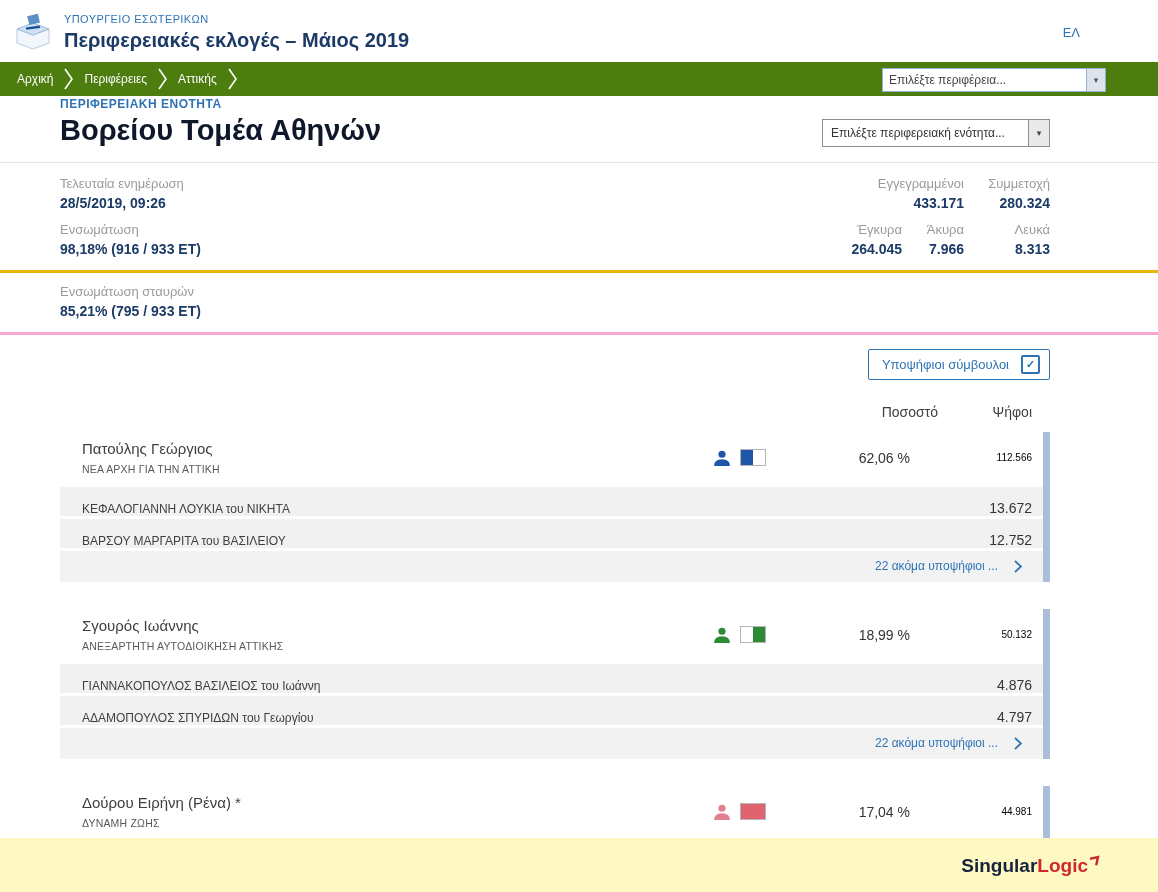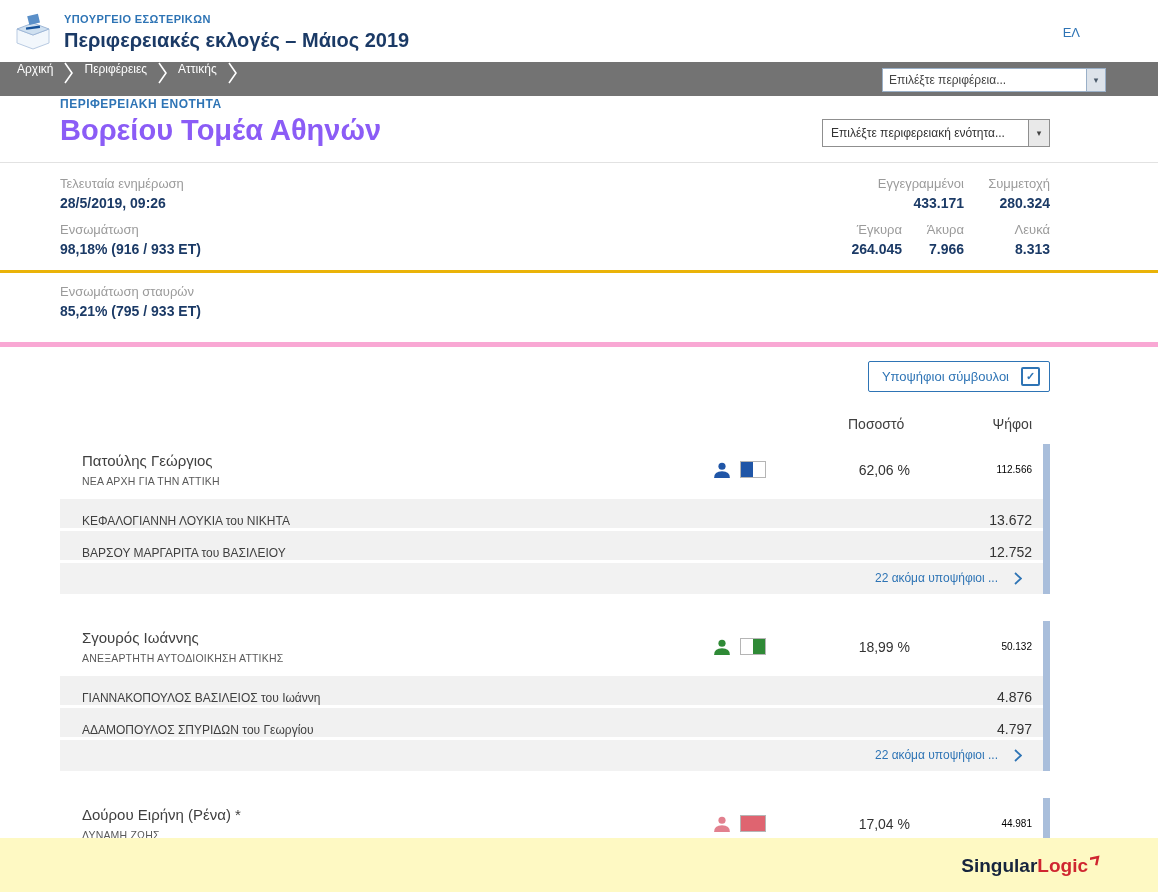--- a/index.html
+++ b/index.html
@@ -5,57 +5,57 @@
   html,body{margin:0;padding:0;}
   body{
     width:1158px;height:892px;position:relative;overflow:hidden;
     background:#fff;font-family:"Liberation Sans",sans-serif;
     -webkit-font-smoothing:antialiased;
   }
   
   .app-header{display:flex;align-items:center;padding:8px 12px 6px 12px;height:48px;background:#fff;}
   .logo-wrap{width:42px;height:42px;margin-right:10px;flex:0 0 auto;}
   .head-text{display:flex;flex-direction:column;justify-content:center;}
-  .ministry{font-size:11px;font-weight:bold;color:#2e74b5;letter-spacing:.4px;margin-bottom:4px;}
+  .ministry{font-size:11px;font-weight:normal;color:#2e74b5;letter-spacing:.4px;margin-bottom:4px;}
   .page-title{font-size:20px;font-weight:bold;color:#1b3a66;margin:0;line-height:1.1;}
   .lang{margin-left:auto;margin-right:66px;color:#2e74b5;font-size:13px;cursor:pointer;}
   
-  .nav-bar{height:34px;background:#737373;display:flex;padding-left:12px;position:relative;}
+  .nav-bar{height:34px;background:#4d7c0f;display:flex;align-items:center;padding-left:12px;position:relative;}
   .crumb{color:#fff;font-size:12px;text-decoration:none;margin:0 5px;cursor:pointer;white-space:nowrap;}
   .chev{margin:0 6px;display:block;}
   .nav-select{position:absolute;right:52px;top:6px;height:22px;width:222px;background:#fff;border:1px solid #9ab0c8;display:flex;align-items:stretch;cursor:pointer;}
   .nav-select .sel-txt{flex:1;font-size:12px;color:#444;padding:4px 6px;white-space:nowrap;overflow:hidden;}
   .nav-select .sel-btn{width:18px;background:#dde3ea;border-left:1px solid #9ab0c8;color:#4a5a6a;font-size:9px;display:flex;align-items:center;justify-content:center;}
   
   .content-pad{padding-left:60px;padding-right:108px;}
   .unit-head{display:flex;justify-content:space-between;align-items:flex-end;padding-top:1px;padding-bottom:15px;border-bottom:1px solid #e2e2e2;}
   .kicker{font-size:12px;font-weight:bold;color:#2e74b5;letter-spacing:.5px;}
-  .unit-title{margin:4px 16px 0 0;font-size:29px;font-weight:600;color:#8b5cf6;line-height:1.1;}
+  .unit-title{margin:4px 16px 0 0;font-size:29px;font-weight:600;color:#0f172a;line-height:1.1;}
   .unit-select{margin-top:18px;height:26px;width:226px;background:#fff;border:1px solid #8f8f8f;display:flex;align-items:stretch;cursor:pointer;}
   .unit-select .sel-txt{flex:1;font-size:12px;color:#333;padding:6px 8px;white-space:nowrap;overflow:hidden;}
   .unit-select .sel-btn{width:20px;background:#e9e9e9;border-left:1px solid #8f8f8f;color:#444;font-size:9px;display:flex;align-items:center;justify-content:center;}
   
   .stats{display:flex;justify-content:space-between;padding-top:13px;padding-bottom:13px;border-bottom:3px solid #eab308;}
   .stat-label{font-size:13px;color:#9b9b9b;white-space:nowrap;}
   .stat-value{font-size:14px;font-weight:bold;color:#1b3a66;margin-top:4px;white-space:nowrap;}
   .stats-left .pair + .pair{margin-top:11px;}
   .stats-right{display:grid;grid-template-columns:92px 62px 86px;row-gap:11px;align-content:start;}
   .stats-right .pair{justify-self:end;text-align:right;}
   .pos-c2r1{grid-column:2;grid-row:1;}
   .pos-c3r1{grid-column:3;grid-row:1;}
   .pos-c1r2{grid-column:1;grid-row:2;}
   .pos-c2r2{grid-column:2;grid-row:2;}
   .pos-c3r2{grid-column:3;grid-row:2;}
-  .stats2{padding-top:11px;padding-bottom:23px;border-bottom:5px solid #f9a8d4;}
+  .stats2{padding-top:11px;padding-bottom:13px;border-bottom:3px solid #f9a8d4;}
   
   .toggle-row{display:flex;justify-content:flex-end;margin-top:14px;}
   .toggle-btn{display:flex;align-items:center;gap:12px;background:#fff;border:1px solid #2e74b5;border-radius:2px;color:#2e74b5;font-size:13px;padding:5px 9px 5px 13px;cursor:pointer;font-family:inherit;}
   .checkbox{width:15px;height:15px;border:2px solid #2e74b5;border-radius:2px;display:flex;align-items:center;justify-content:center;font-size:11px;font-weight:bold;color:#2e74b5;line-height:1;}
   .col-headers{display:flex;justify-content:flex-end;margin-top:24px;margin-bottom:12px;padding-right:18px;font-size:14px;color:#404040;}
-  .col-pct{width:90px;text-align:left;}
+  .col-pct{width:90px;text-align:right;}
   .col-votes{width:94px;text-align:right;}
   .party-block{position:relative;margin-bottom:27px;}
   .accent-bar{position:absolute;right:0;top:0;bottom:0;width:7px;background:#a9bedb;}
   .main-row{display:flex;align-items:center;height:52px;padding:0 18px 0 22px;background:#fff;cursor:pointer;gap:28px;}
   .cand-info{flex:1;min-width:0;}
   .cand-name{font-size:15px;color:#3f3f3f;}
   .cand-party{font-size:10.5px;color:#595959;margin-top:6px;letter-spacing:.2px;}
   .icons{display:flex;align-items:center;gap:8px;margin-right:26px;}
   .person{width:20px;height:20px;display:block;}
   .flag{width:26px;height:17px;border:1px solid #b5b5b5;display:flex;box-sizing:border-box;}

